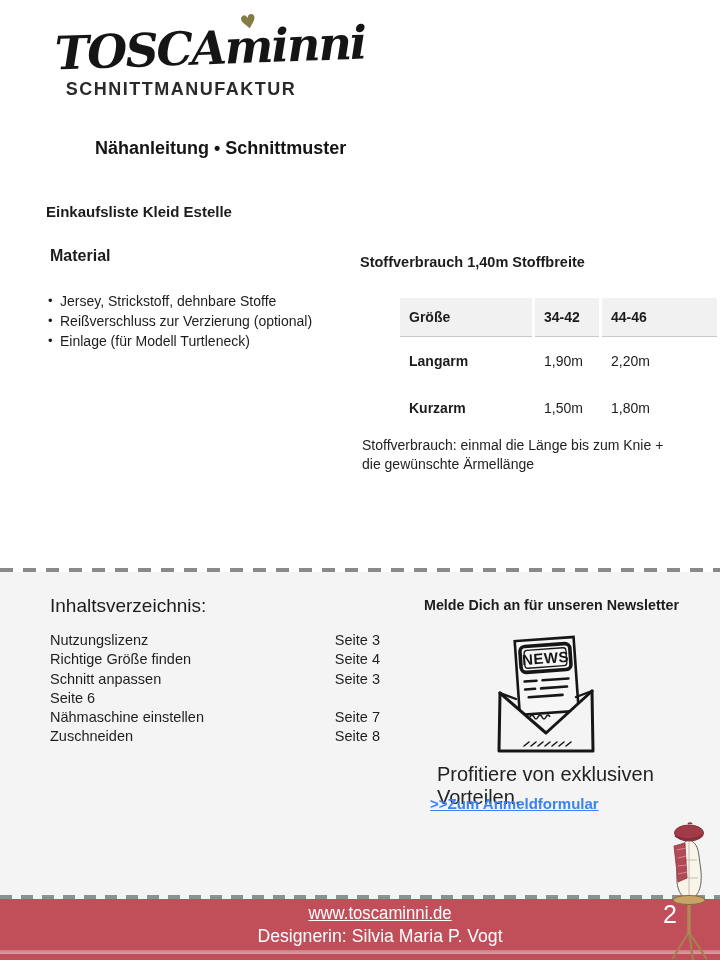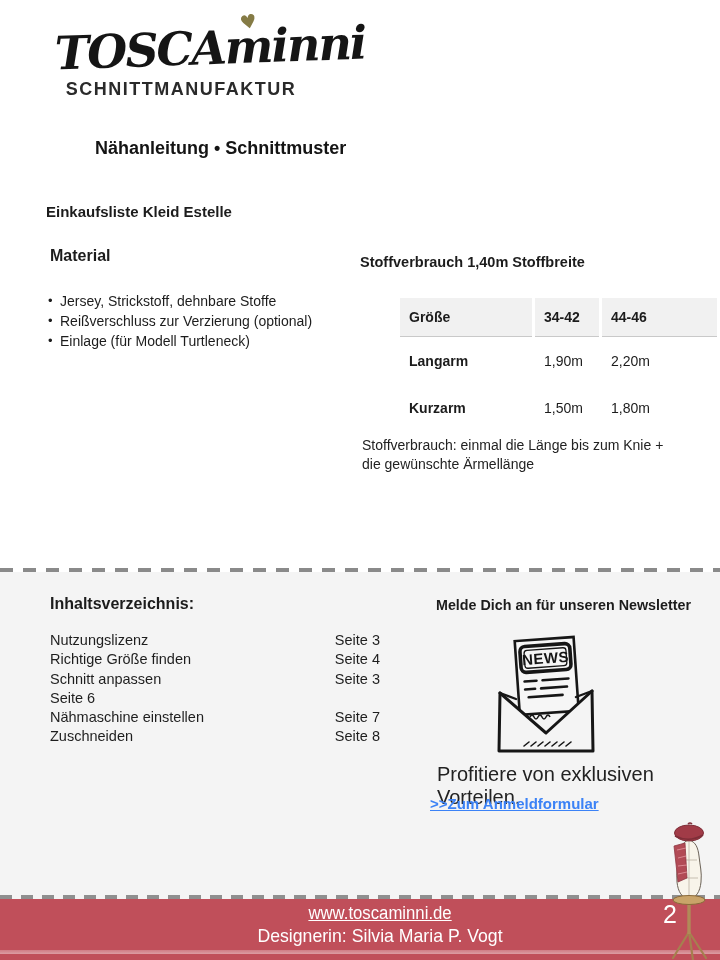--- a/index.html
+++ b/index.html
@@ -48,25 +48,25 @@
   .ft-row .label { font-weight:700; }
   .fabric-note { position:absolute; left:362px; top:436px; width:316px; font-size:14px; line-height:19px; color:#222; }
 
   
   .divider-top {
     position:absolute; left:0; top:568px; width:720px; height:4px;
     background:repeating-linear-gradient(90deg,#8a8a8a 0 13px, rgba(0,0,0,0) 13px 23px);
   }
   .lower-section { position:absolute; left:0; top:572px; width:720px; height:327px; background:#f4f4f4; }
 
-  .toc-heading { position:absolute; left:50px; top:595px; font-size:16px; font-weight:700; }
+  .toc-heading { position:absolute; left:50px; top:595px; font-size:19px; font-weight:400; }
   .toc { position:absolute; left:50px; top:631px; width:330px; font-size:14.5px; color:#1e1e1e; }
   .toc-row { display:flex; justify-content:space-between; line-height:19.3px; }
 
-  .nl-heading { position:absolute; left:436px; top:597px; font-size:14.3px; font-weight:700; white-space:nowrap; }
+  .nl-heading { position:absolute; left:424px; top:597px; font-size:14.3px; font-weight:700; white-space:nowrap; }
   .envelope-svg { position:absolute; left:490px; top:633px; }
   .nl-benefit { position:absolute; left:437px; top:763px; font-size:20px; color:#222; }
   .nl-link {
     position:absolute; left:430px; top:795px; font-size:15px; font-weight:700;
     color:#3b82f6; text-decoration:underline; cursor:pointer;
   }
 
   
   .footer-dash {
     position:absolute; left:0; top:895px; width:720px; height:4px; z-index:3;

